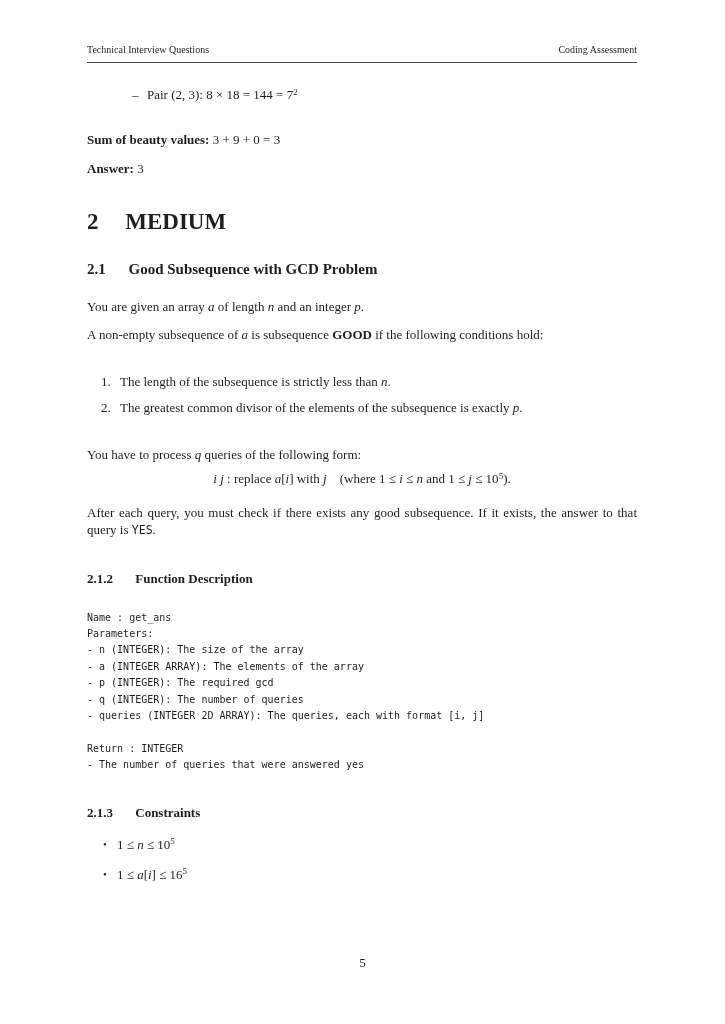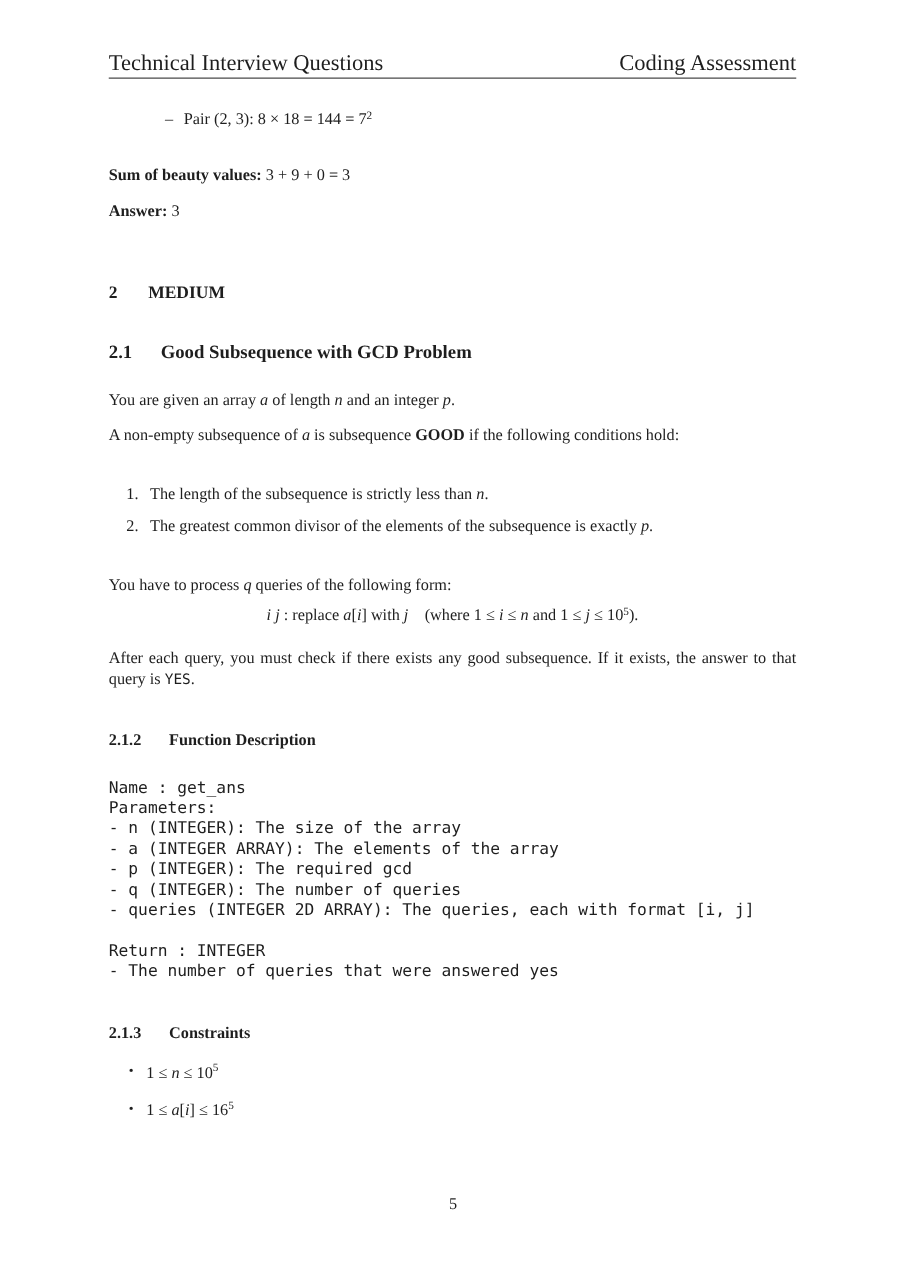--- a/index.html
+++ b/index.html
@@ -15,37 +15,37 @@
 
   
   .running-header {
     margin: 0 88px 0 87px;
     width: 550px;
     padding-top: 42px;
     padding-bottom: 4px;
     border-bottom: 1px solid #4a4a4a;
     display: flex;
     justify-content: space-between;
-    font-size: 18px;
+    font-size: 10px;
     line-height: 16px;
   }
 
   .content { margin-left: 87px; width: 550px; font-size: 13px; line-height: 17.5px; }
 
   .para { text-align: justify; }
 
   
   .pair-item { position: relative; padding-left: 60px; margin-top: 23px; }
   .pair-item .item-marker { position: absolute; left: 45px; }
 
   .sum-line    { margin-top: 25px; }
   .answer-line { margin-top: 12px; }
 
   
-  .sec    { margin-top: 46px; font-size: 14px; font-weight: 700; line-height: 22px; }
+  .sec    { margin-top: 33px; font-size: 23px; font-weight: 700; line-height: 22px; }
   .subsec { margin-top: 27px; font-size: 15px;   font-weight: 700; line-height: 18.5px; }
   .subsubsec { margin-top: 21px; font-size: 13px; font-weight: 700; line-height: 16.5px; }
   .subsubsec-2 { margin-top: 31px; }
   .subsubsec-3 { margin-top: 31px; }
   .sec-num { margin-right: 19px; }
   .sec .sec-num { margin-right: 21px; }
 
   .p-given   { margin-top: 20px; }
   .p-good    { margin-top: 10px; }
 
@@ -56,21 +56,21 @@
 
   .p-queries { margin-top: 29.5px; }
   .equation  { margin-top: 7px; text-align: center; }
   .p-after   { margin-top: 14px; }
   .p-find    { margin-top: 11.5px; }
 
   
   .codeblock {
     margin-top: 22.5px;
     font-family: "DejaVu Sans Mono", "Liberation Mono", monospace;
-    font-size: 13px;
+    font-size: 10px;
     line-height: 16.4px;
     white-space: pre;
   }
 
   .bullets { margin-top: 14.5px; }
   .bullet-item { position: relative; padding-left: 30px; }
   .bullet-item + .bullet-item { margin-top: 10.5px; }
   .bullet-marker { position: absolute; left: 16px; font-size: 11px; }
 
   

